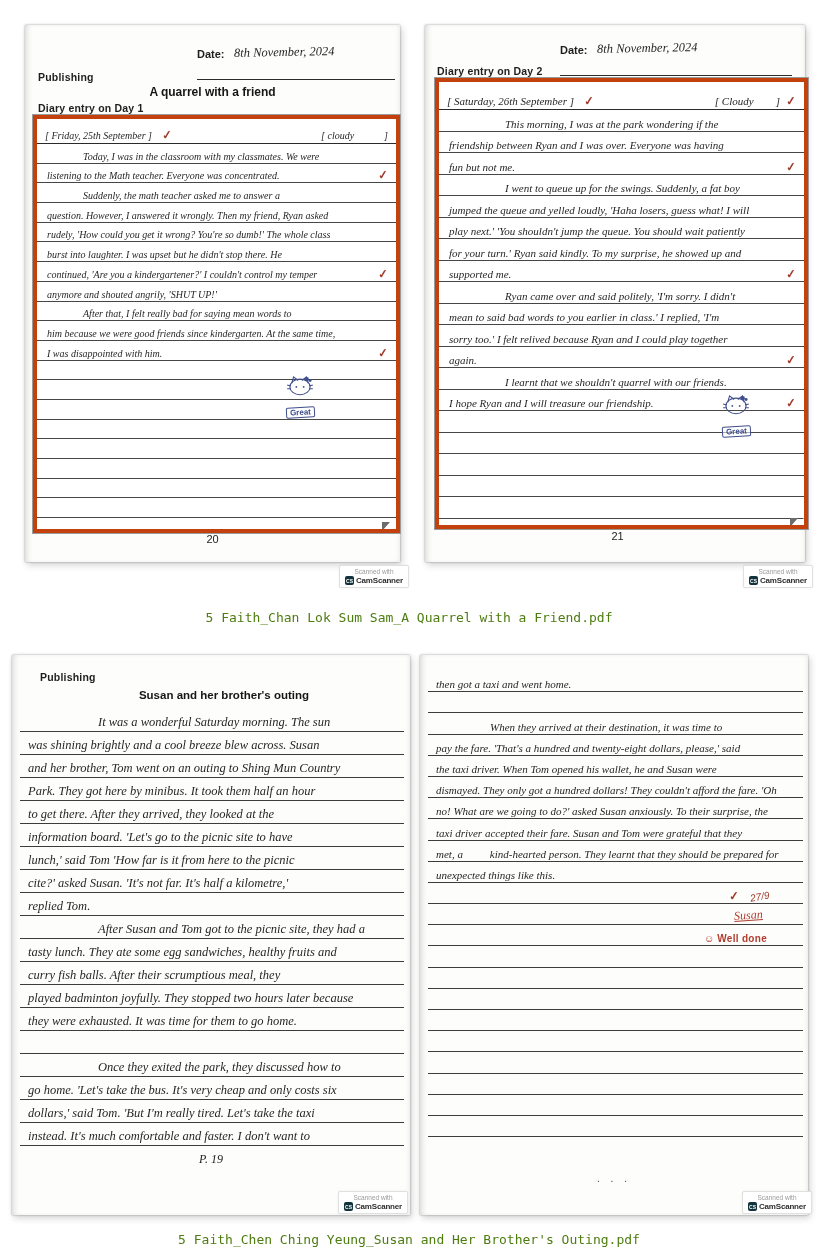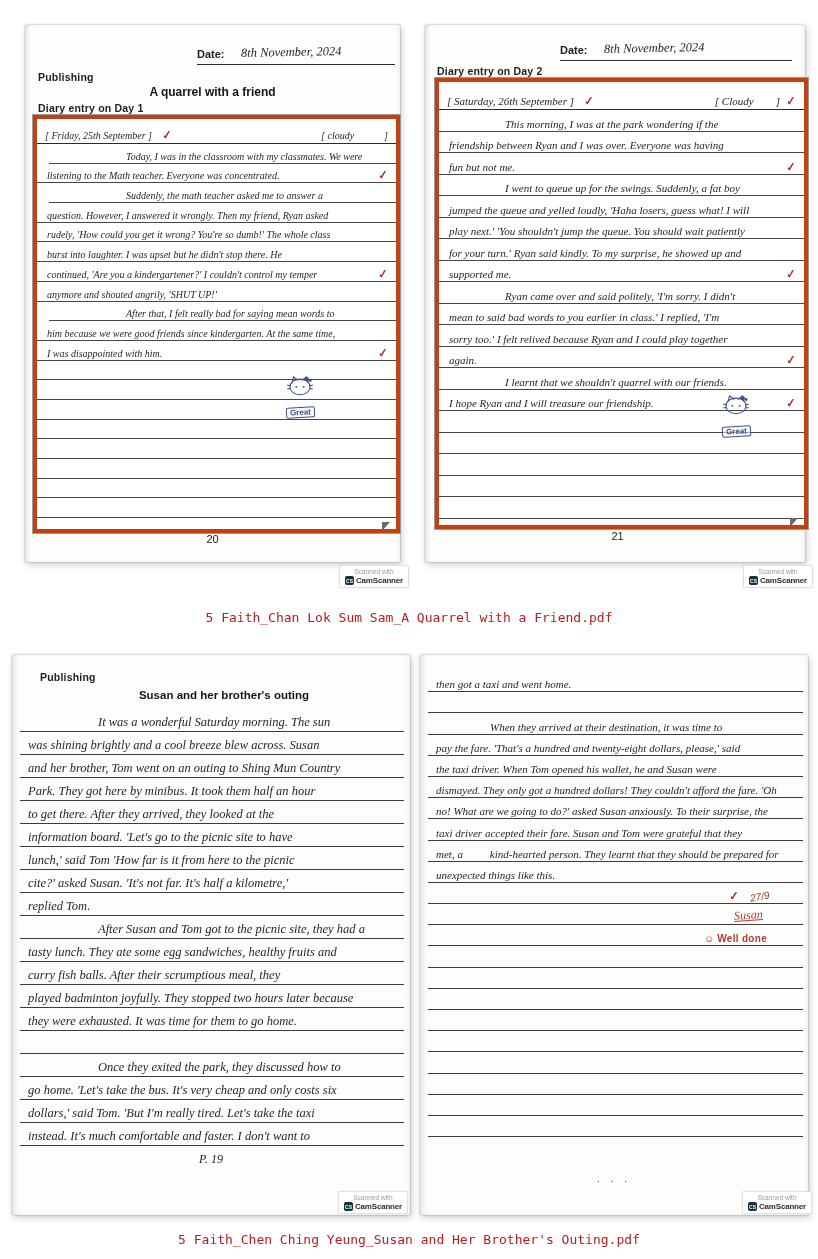--- a/index.html
+++ b/index.html
@@ -3,40 +3,40 @@
 <meta charset="utf-8">
 <style>
   html,body{margin:0;padding:0;background:#fff;}
   .canvas{position:relative;width:818px;height:1259px;background:#ffffff;overflow:hidden;
           font-family:"Liberation Sans",sans-serif;}
   .pane{position:absolute;background:#fdfdfc;box-shadow:0 0 2px rgba(0,0,0,.35),2px 3px 7px rgba(0,0,0,.18),
         inset 5px 0 9px -6px rgba(0,0,0,.28),inset -3px 0 7px -5px rgba(0,0,0,.18);}
   
   .pub,.sub{position:absolute;font-size:10.5px;font-weight:bold;color:#1e1e1e;letter-spacing:.2px;}
   .ttl{position:absolute;left:0;right:0;text-align:center;font-size:12px;font-weight:bold;color:#161616;}
-  .date-row{position:absolute;display:flex;align-items:flex-end;gap:16px;border-bottom:1.6px solid #2c2c2c;padding-bottom:4px;}
+  .date-row{position:absolute;display:flex;align-items:flex-end;gap:9px;border-bottom:1.6px solid #2c2c2c;padding-bottom:19px;}
   .date-label{font-size:11px;font-weight:bold;color:#1e1e1e;}
   
   .hw,.hwd{font-family:"Liberation Serif",serif;font-style:italic;color:#262626;white-space:pre;}
   .hwd{font-size:12.5px;transform:rotate(-1deg);}
   
   .frame{position:absolute;border:4px solid #c2410c;box-shadow:0 0 0 1px #9a9a9a;background:#fff;overflow:hidden;}
   .fhead{display:flex;align-items:flex-end;border-bottom:1.7px solid #2a2a2a;padding:0 8px 2px 8px;box-sizing:border-box;}
   .fhead .spacer{flex:1;}
   .f1 .fhead{height:25px;} .f2 .fhead{height:28px;}
   .f1 .fhead .hw{font-size:10px;} .f2 .fhead .hw{font-size:11px;}
   
   .rl{box-sizing:border-box;display:flex;align-items:flex-end;border-bottom:1.3px solid #464646;
       padding:0 8px 1px 10px;overflow:hidden;min-width:0;}
   .rl .hw{min-width:0;}
   .f1 .rl{height:19.7px;} .f1 .rl .hw{font-size:10px;}
   .f2 .rl{height:21.5px;} .f2 .rl .hw{font-size:11px;}
   .lines3 .rl{height:23px;border-bottom-color:#3c3c3c;padding-left:8px;} .lines3 .rl .hw{font-size:12.5px;}
   .lines4 .rl{height:21.2px;border-bottom-color:#3c3c3c;padding-left:8px;} .lines4 .rl .hw{font-size:11px;}
-  .f1 .ind{padding-left:77px;margin-left:12px;} .f2 .ind{padding-left:66px;}
+  .f1 .ind{padding-left:46px;} .f2 .ind{padding-left:66px;}
   .lines3 .ind{padding-left:78px;} .lines4 .ind{padding-left:62px;}
   
   .chk{color:#a23a2b;font-weight:bold;font-size:12px;margin-left:auto;transform:rotate(-6deg);line-height:1;}
   .fhead .chk{margin-left:10px;}
   .score{color:#a23a2b;font-style:italic;font-size:10px;margin-right:26px;margin-left:10px;transform:rotate(-10deg);}
   .sig{margin-left:auto;margin-right:32px;color:#b03d2e;font-family:"Liberation Serif",serif;font-style:italic;
        font-size:12px;text-decoration:underline;transform:rotate(-4deg);}
   .wdicon{margin-left:auto;color:#b03d2e;font-size:10px;margin-right:3px;}
   .wdtext{color:#b03d2e;font-weight:bold;font-size:10px;margin-right:28px;letter-spacing:.3px;}
   .ins{font-size:8.5px;position:relative;top:-7px;margin:16px 2px;}
@@ -56,21 +56,21 @@
   
   .cam-badge{position:absolute;width:62px;background:#fff;border:1px solid #e0e0e0;border-radius:2px;
              padding:2px 3px;text-align:center;box-shadow:0 0 2px rgba(0,0,0,.08);}
   .cb-top{font-size:6.5px;color:#9a9a9a;}
   .cb-row{display:flex;align-items:center;justify-content:center;gap:2px;margin-top:1px;}
   .cb-icon{display:inline-flex;align-items:center;justify-content:center;width:9px;height:9px;border-radius:2px;
            background:#11343c;color:#fff;font-size:5px;font-weight:bold;}
   .cb-brand{font-size:8px;font-weight:bold;color:#2d2d2d;letter-spacing:-.2px;}
   
   .caption{position:absolute;left:0;right:0;text-align:center;font-family:"DejaVu Sans Mono",monospace;
-           font-size:13px;color:#b91c1c;}
+           font-size:13px;color:#4d7c0f;}
 </style>
 </head>
 <body>
 
 <div class="canvas">
 
   <section class="pane" style="left:25px;top:25px;width:375px;height:537px;">
     <div class="date-row" style="left:172px;top:20px;width:198px;">
       <span class="date-label">Date:</span>
       <span class="hwd">8th November, 2024</span>

